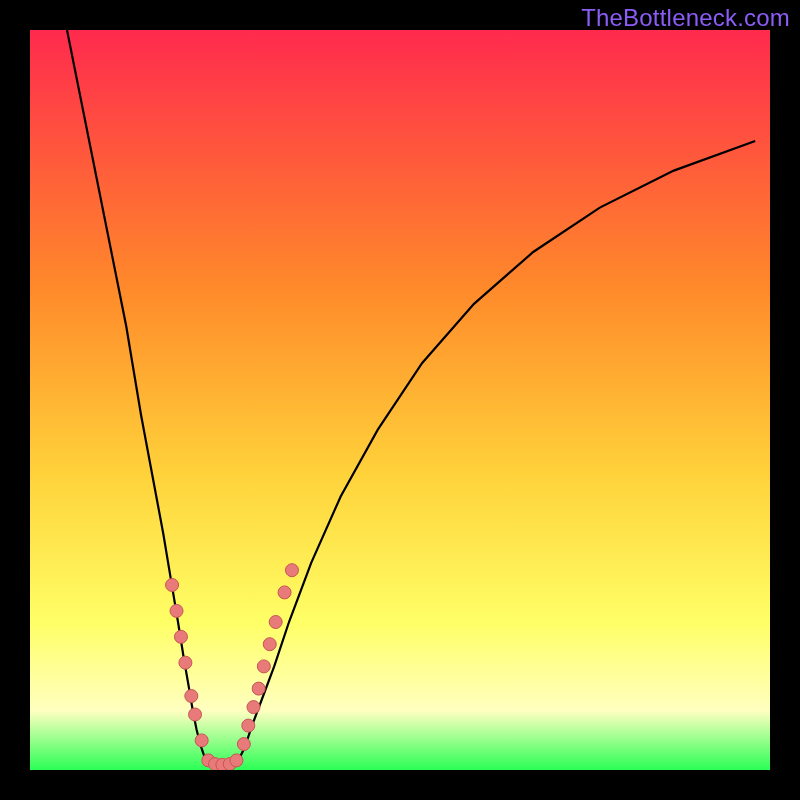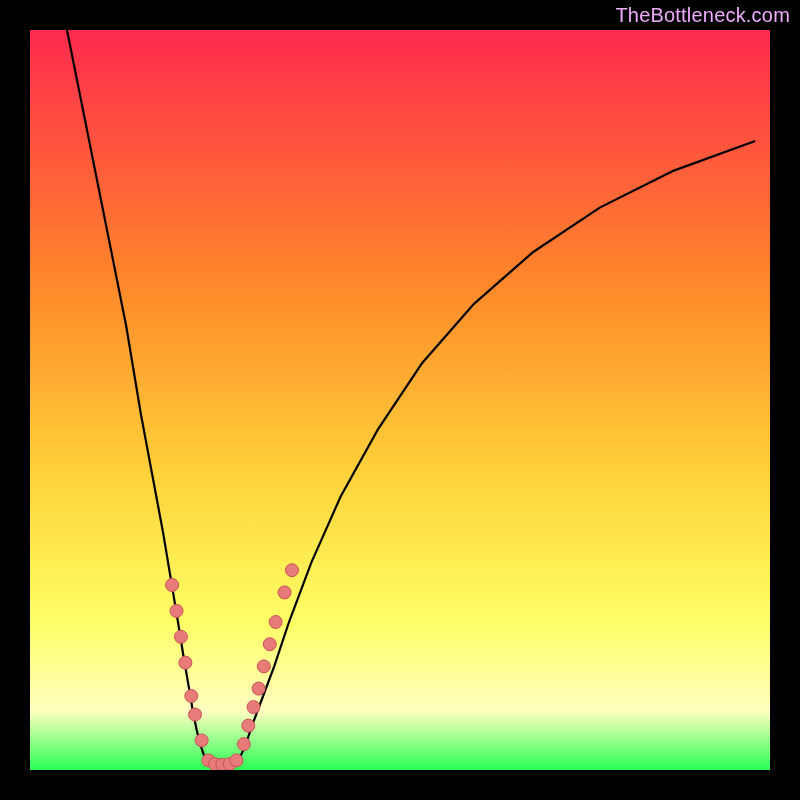--- a/index.html
+++ b/index.html
@@ -23,22 +23,22 @@
     top: 30px;
     left: 30px;
     width: 740px;
     height: 740px;
     
   }
   .watermark {
     position: absolute;
     top: 4px;
     right: 10px;
-    color: #f0abfc;
-    font-size: 20px;
+    color: #8b5cf6;
+    font-size: 24px;
     font-weight: 500;
     letter-spacing: 0.2px;
   }
   svg { display: block; }
 </style>
 </head>
 <body>
 
 <div class="frame">
   <div class="watermark">TheBottleneck.com</div>

